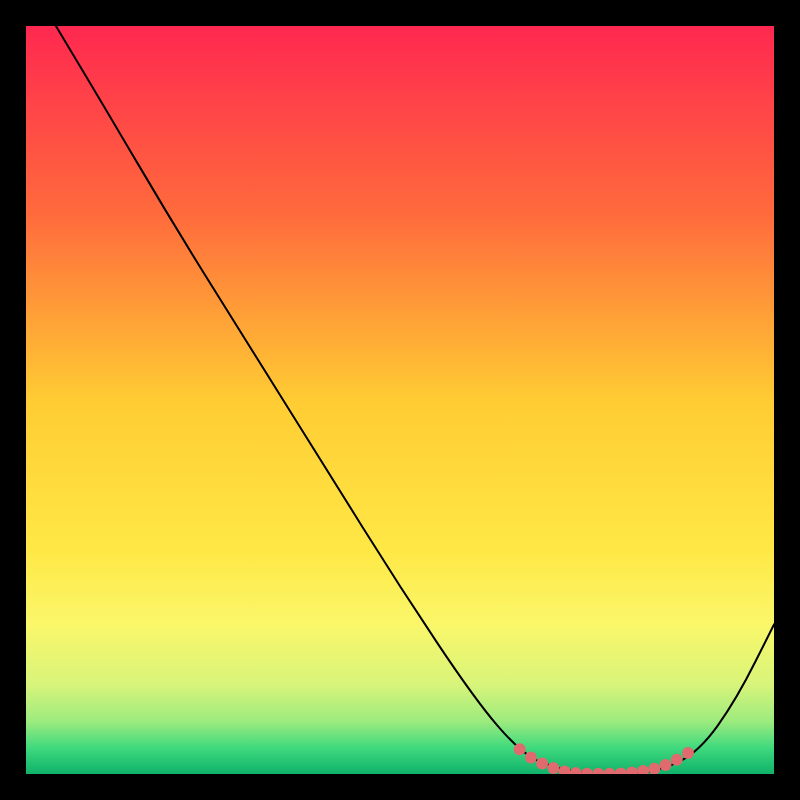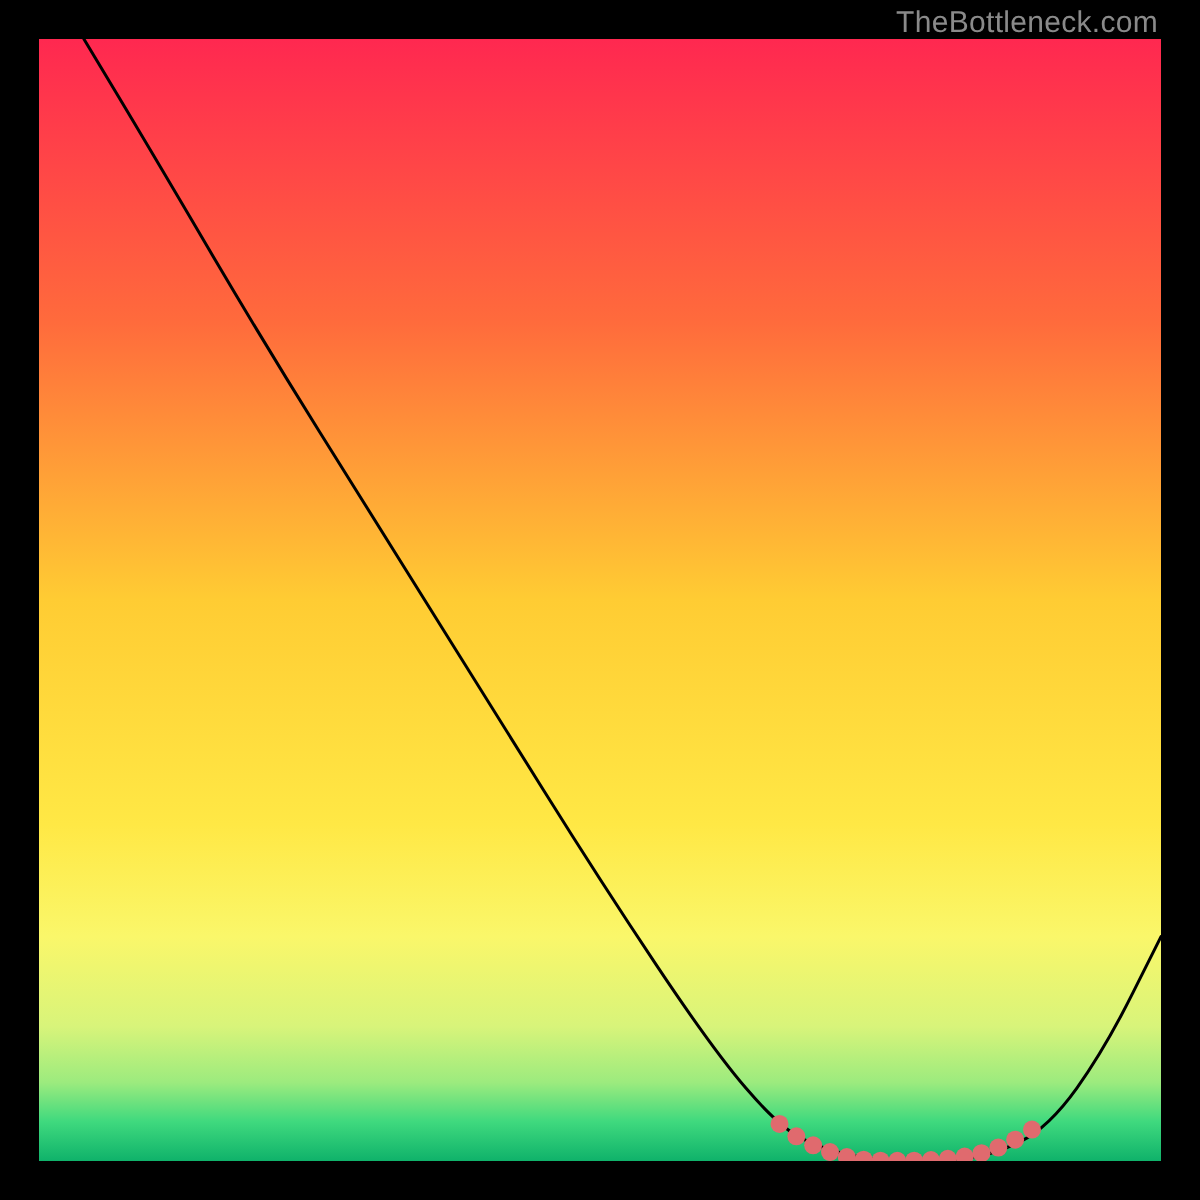--- a/index.html
+++ b/index.html
@@ -35,21 +35,20 @@
     font-weight: 500;
     letter-spacing: 0.2px;
     user-select: none;
   }
   svg { display: block; }
 </style>
 </head>
 <body>
 
 <div class="frame">
-  <div class="watermark">TheBottleneck.com</div>
   <div class="plot">
     <svg id="chart-svg" width="748" height="748" viewBox="0 0 748 748">
       <defs>
         <linearGradient id="bg-grad" x1="0" y1="0" x2="0" y2="1">
             <stop offset="0%" stop-color="#ff2850"></stop>
             <stop offset="25%" stop-color="#ff6a3c"></stop>
             <stop offset="50%" stop-color="#ffcc33"></stop>
             <stop offset="70%" stop-color="#ffe845"></stop>
             <stop offset="80%" stop-color="#faf76a"></stop>
             <stop offset="88%" stop-color="#d8f47a"></stop>

